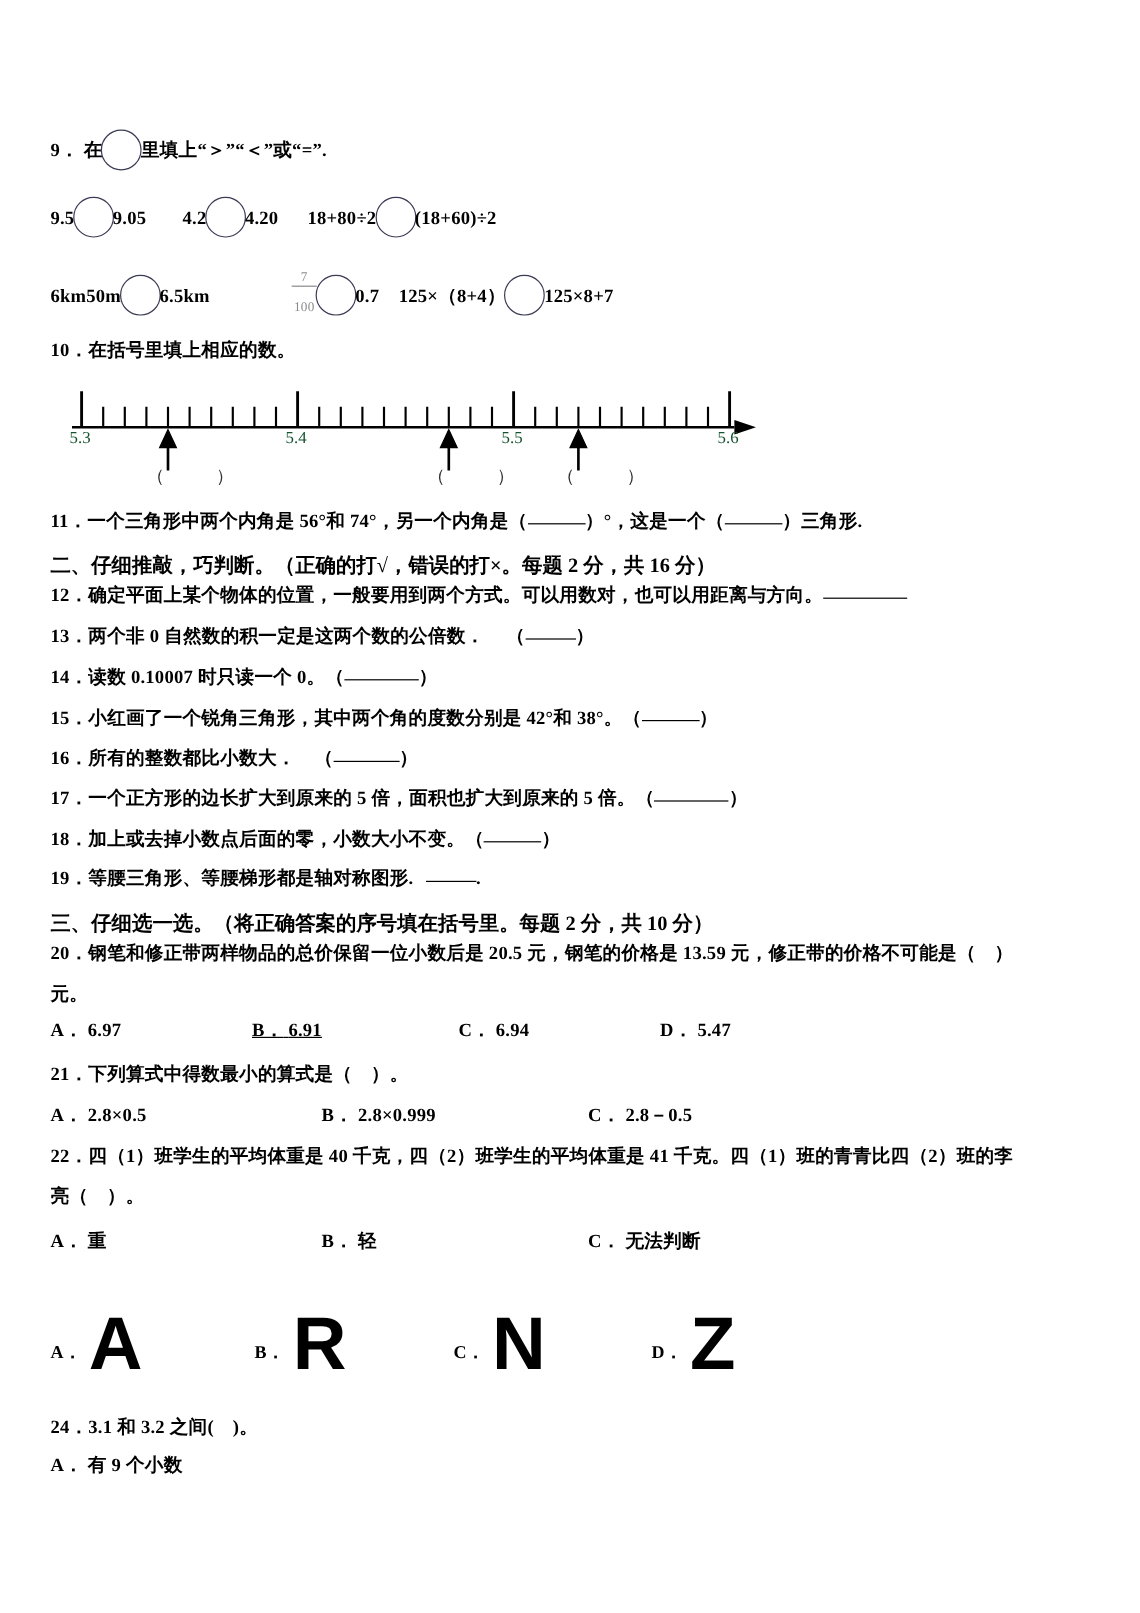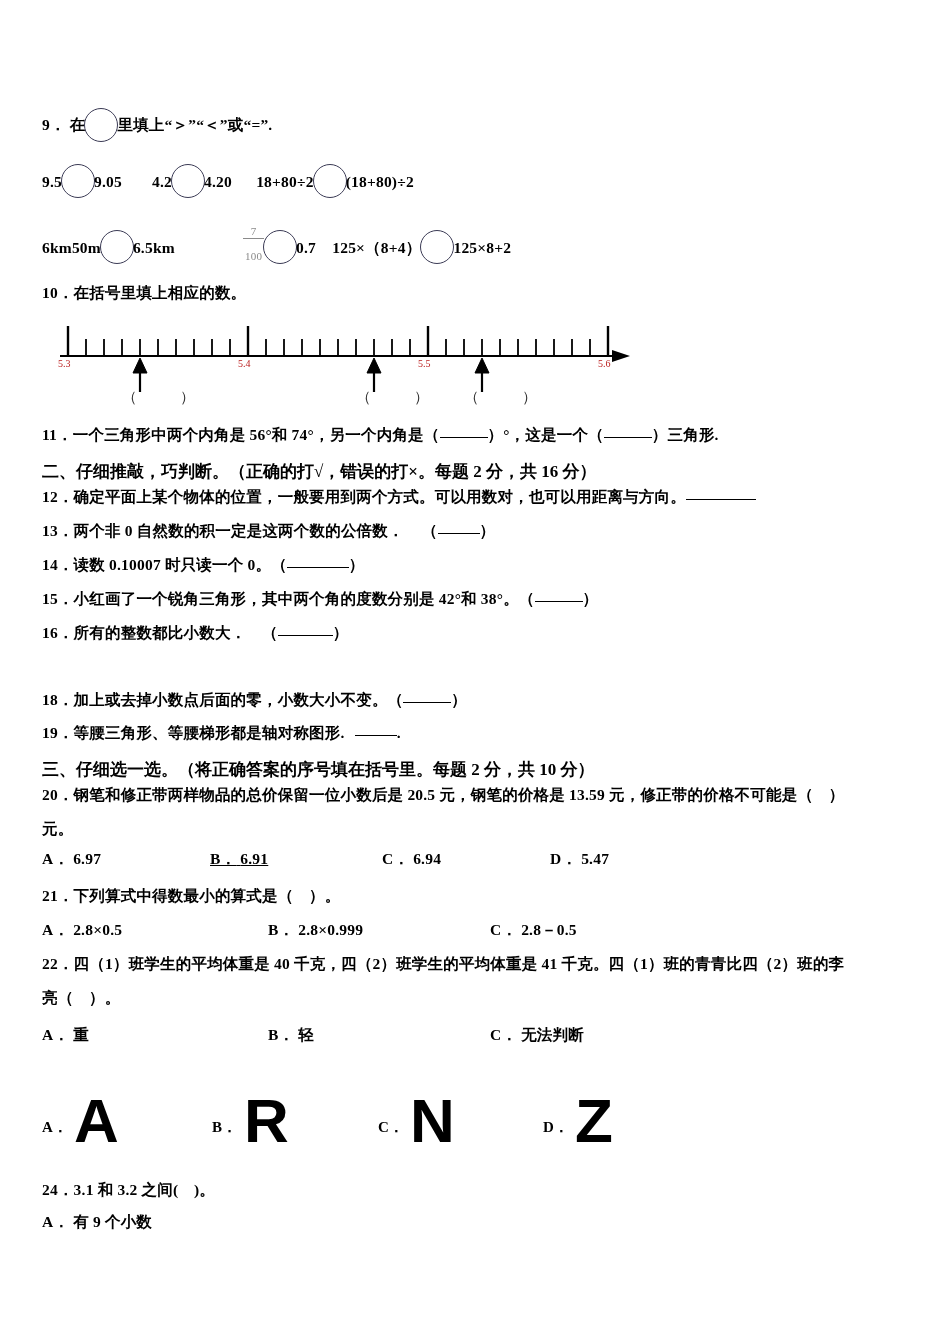--- a/index.html
+++ b/index.html
@@ -61,24 +61,24 @@
     line-height: 1.05;
     margin-right: 0px;
   }
   .frac .num { display: block; padding: 0 2px; }
   .frac .den { display: block; border-top: 1px solid #8a8a8a; padding: 12px 2px; }
 
   
   #numberline { position: absolute; }
   .nl-labels span {
     position: absolute;
-    font-size: 10px;
+    font-size: 14px;
     font-weight: normal;
     font-family: "Liberation Serif", serif;
-    color: #b91c1c;
+    color: #14532d;
   }
   .paren {
     position: absolute;
     font-size: 15px;
     color: #333;
     font-family: "Liberation Serif", serif;
     letter-spacing: 14px;
   }
   
   .blank {
@@ -116,29 +116,29 @@
   <div class="ln q9head" style="left:42px; top:108px;">
     <span>9．</span>
     <span>在</span><span class="circ"></span><span>里填上“＞”“＜”或“=”.</span>
   </div>
 
   <div class="ln" style="left:42px; top:164px;">
     <span>9.5</span><span class="circ"></span><span>9.05</span>
     <span style="display:inline-block;width:22px;"></span>
     <span>4.2</span><span class="circ"></span><span>4.20</span>
     <span style="display:inline-block;width:16px;"></span>
-    <span>18+80÷2</span><span class="circ"></span><span>(18+80)÷2</span>
+    <span>18+80÷2</span><span class="circ"></span><span>(18+60)÷2</span>
   </div>
 
   <div class="ln" style="left:42px; top:226px;">
     <span>6km50m</span><span class="circ"></span><span>6.5km</span>
     <span style="display:inline-block;width:60px;"></span>
     <span class="frac"><span class="num">7</span><span class="den">100</span></span><span class="circ"></span><span>0.7</span>
     <span style="display:inline-block;width:8px;"></span>
-    <span>125×（8+4）</span><span class="circ"></span><span>125×8+2</span>
+    <span>125×（8+4）</span><span class="circ"></span><span>125×8+7</span>
   </div>
 
   <div class="ln" style="left:42px; top:283px;">
     <span>10．</span><span>在括号里填上相应的数。</span>
   </div>
 
   <div id="numberline" style="left:60px; top:312px; width:570px; height:90px;">
     <svg width="570" height="60" viewBox="0 0 570 60">
 
       <line x1="0" y1="44" x2="552" y2="44" stroke="#000" stroke-width="2"></line>
@@ -230,20 +230,23 @@
   </div>
 
   <div class="ln" style="left:42px; top:589px;">
     <span>15．</span><span>小红画了一个锐角三角形，其中两个角的度数分别是 42°和 38°。（</span><span class="blank b48"></span><span>）</span>
   </div>
 
   <div class="ln" style="left:42px; top:623px;">
     <span>16．</span><span>所有的整数都比小数大．　（</span><span class="blank b55"></span><span>）</span>
   </div>
 
+  <div class="ln" style="left:42px; top:656px;">
+    <span>17．</span><span>一个正方形的边长扩大到原来的 5 倍，面积也扩大到原来的 5 倍。（</span><span class="blank b62"></span><span>）</span>
+  </div>
 
   <div class="ln" style="left:42px; top:690px;">
     <span>18．</span><span>加上或去掉小数点后面的零，小数大小不变。（</span><span class="blank b48"></span><span>）</span>
   </div>
 
   <div class="ln" style="left:42px; top:723px;">
     <span>19．</span><span>等腰三角形、等腰梯形都是轴对称图形.</span>
     <span style="display:inline-block;width:6px;"></span><span class="blank b42"></span><span>.</span>
   </div>
 

